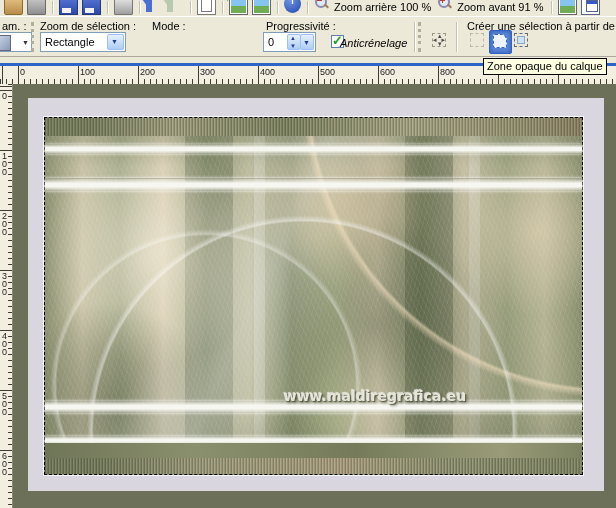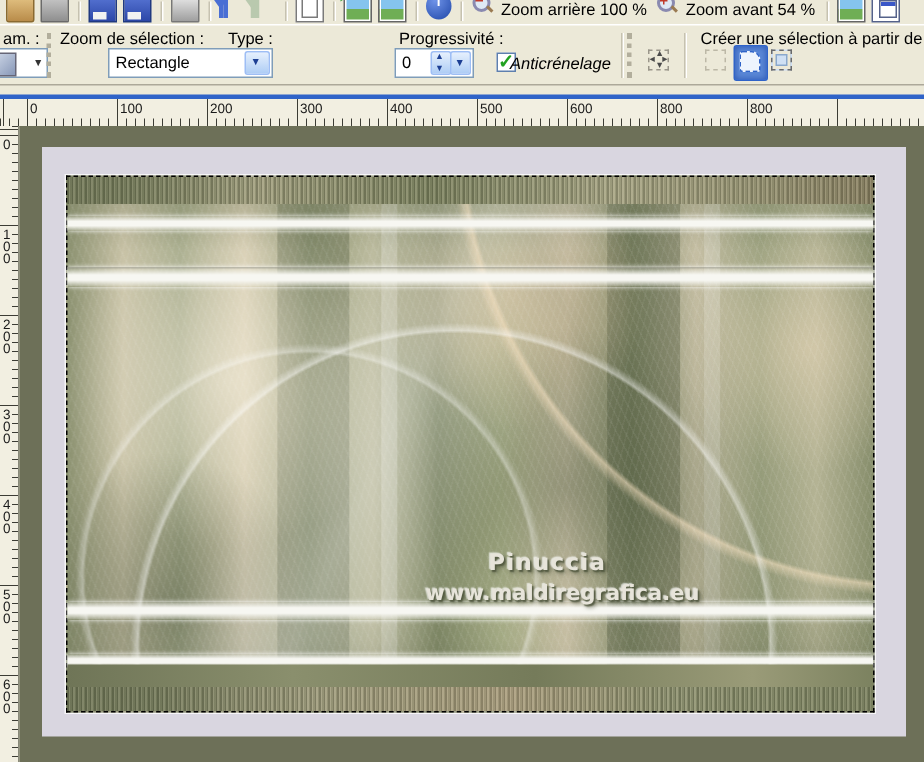--- a/index.html
+++ b/index.html
@@ -162,40 +162,40 @@
     <span class="ic i-info">i</span>
     <span class="sep"></span>
     <span class="ic i-zoom">
         <span class="bar"></span>
       </span>
     <span class="zoomlab">Zoom arrière 100 %</span>
     <span class="ic i-zoom">
         <span class="bar"></span>
         <span class="barv"></span>
       </span>
-    <span class="zoomlab">Zoom avant 54 %</span>
+    <span class="zoomlab">Zoom avant 91 %</span>
     <span class="sep"></span>
     <span class="ic i-pic"></span>
     <span class="ic i-cascade"></span>
   </div>
 
   <div class="row2">
     <span class="lbl" style="left:2px;top:4px;">am. :</span>
     <span class="preset" style="left:-8px;top:16px;width:40px;">
         <span class="swatch"></span>
       </span>
     <span class="grip" style="left:31px;top:6px;"></span>
 
     <span class="lbl" style="left:40px;top:4px;">Zoom de sélection :</span>
-    <span class="combo" style="left:40px;top:16px;width:110px;margin-left:32px;">
+    <span class="combo" style="left:40px;top:16px;width:86px;">
       <span class="val">Rectangle</span>
       <span class="cbtn"></span>
     </span>
 
-    <span class="lbl" style="left:152px;top:4px;">Type :</span>
+    <span class="lbl" style="left:152px;top:4px;">Mode :</span>
 
     <span class="lbl" style="left:266px;top:4px;">Progressivité :</span>
     <span class="spinbox" style="left:263px;top:16px;">
       <span class="val">0</span>
       <span class="spin"></span>
       <span class="spindrop"></span>
     </span>
 
     <span class="checkbox checked" id="aa-check" style="left:331px;top:19px;"></span>
     <span class="lbl" style="left:340px;top:21px;font-style:italic;">Anticrénelage</span>
@@ -254,21 +254,21 @@
     <div class="canvas">
       <div class="frame">
         <div class="artwork">
           <div class="corr top"></div>
           <div class="wband wb1"></div>
           <div class="wband wb2"></div>
           <div class="wband wb3"></div>
           <div class="wband wb4"></div>
           <div class="oliveband"></div>
           <div class="corr bottom"></div>
-          <div class="wm wm1">Pinuccia</div>
           <div class="wm wm2">www.maldiregrafica.eu</div>
         </div>
       </div>
     </div>
   </div>
 
+  <div class="tooltip">Zone opaque du calque</div>
 
 </div>
 
 </body></html>

